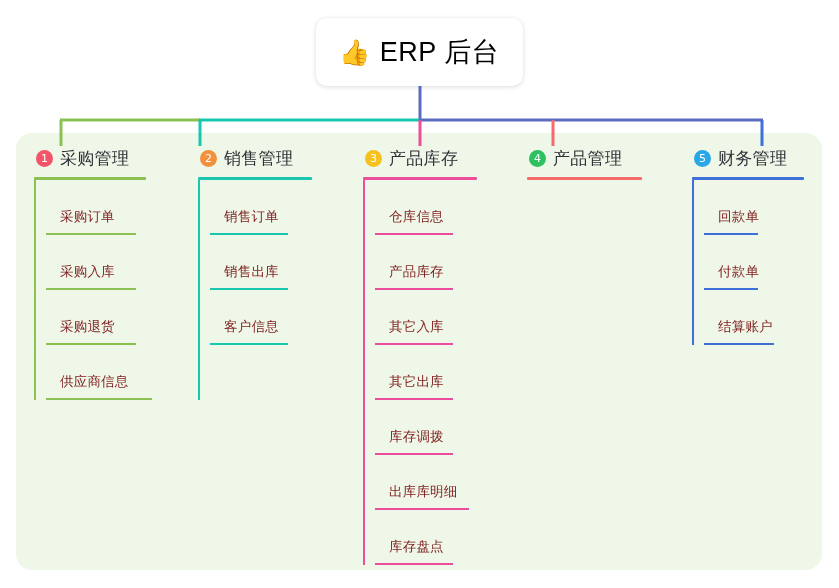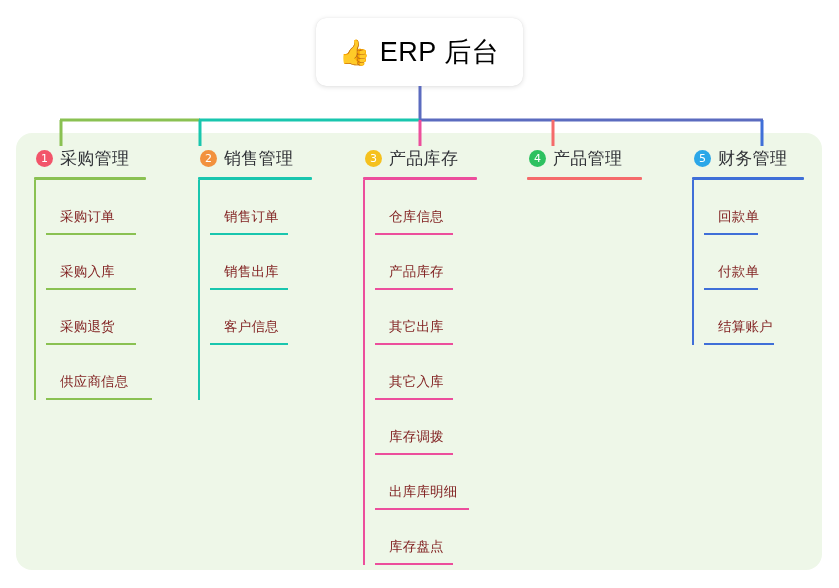--- a/index.html
+++ b/index.html
@@ -225,25 +225,25 @@
           <div class="trunk" style="background: rgb(236, 78, 156); height: 385px;"></div>
           <div class="leaf">
             <span class="leaf-label">仓库信息</span>
             <div class="leaf-rule" style="background: rgb(236, 78, 156); width: 78px;"></div>
           </div>
           <div class="leaf">
             <span class="leaf-label">产品库存</span>
             <div class="leaf-rule" style="background: rgb(236, 78, 156); width: 78px;"></div>
           </div>
           <div class="leaf">
+            <span class="leaf-label">其它入库</span>
+            <div class="leaf-rule" style="background: rgb(236, 78, 156); width: 78px;"></div>
+          </div>
+          <div class="leaf">
             <span class="leaf-label">其它出库</span>
-            <div class="leaf-rule" style="background: rgb(236, 78, 156); width: 78px;"></div>
-          </div>
-          <div class="leaf">
-            <span class="leaf-label">其它入库</span>
             <div class="leaf-rule" style="background: rgb(236, 78, 156); width: 78px;"></div>
           </div>
           <div class="leaf">
             <span class="leaf-label">库存调拨</span>
             <div class="leaf-rule" style="background: rgb(236, 78, 156); width: 78px;"></div>
           </div>
           <div class="leaf">
             <span class="leaf-label">出库库明细</span>
             <div class="leaf-rule" style="background: rgb(236, 78, 156); width: 94px;"></div>
           </div>

